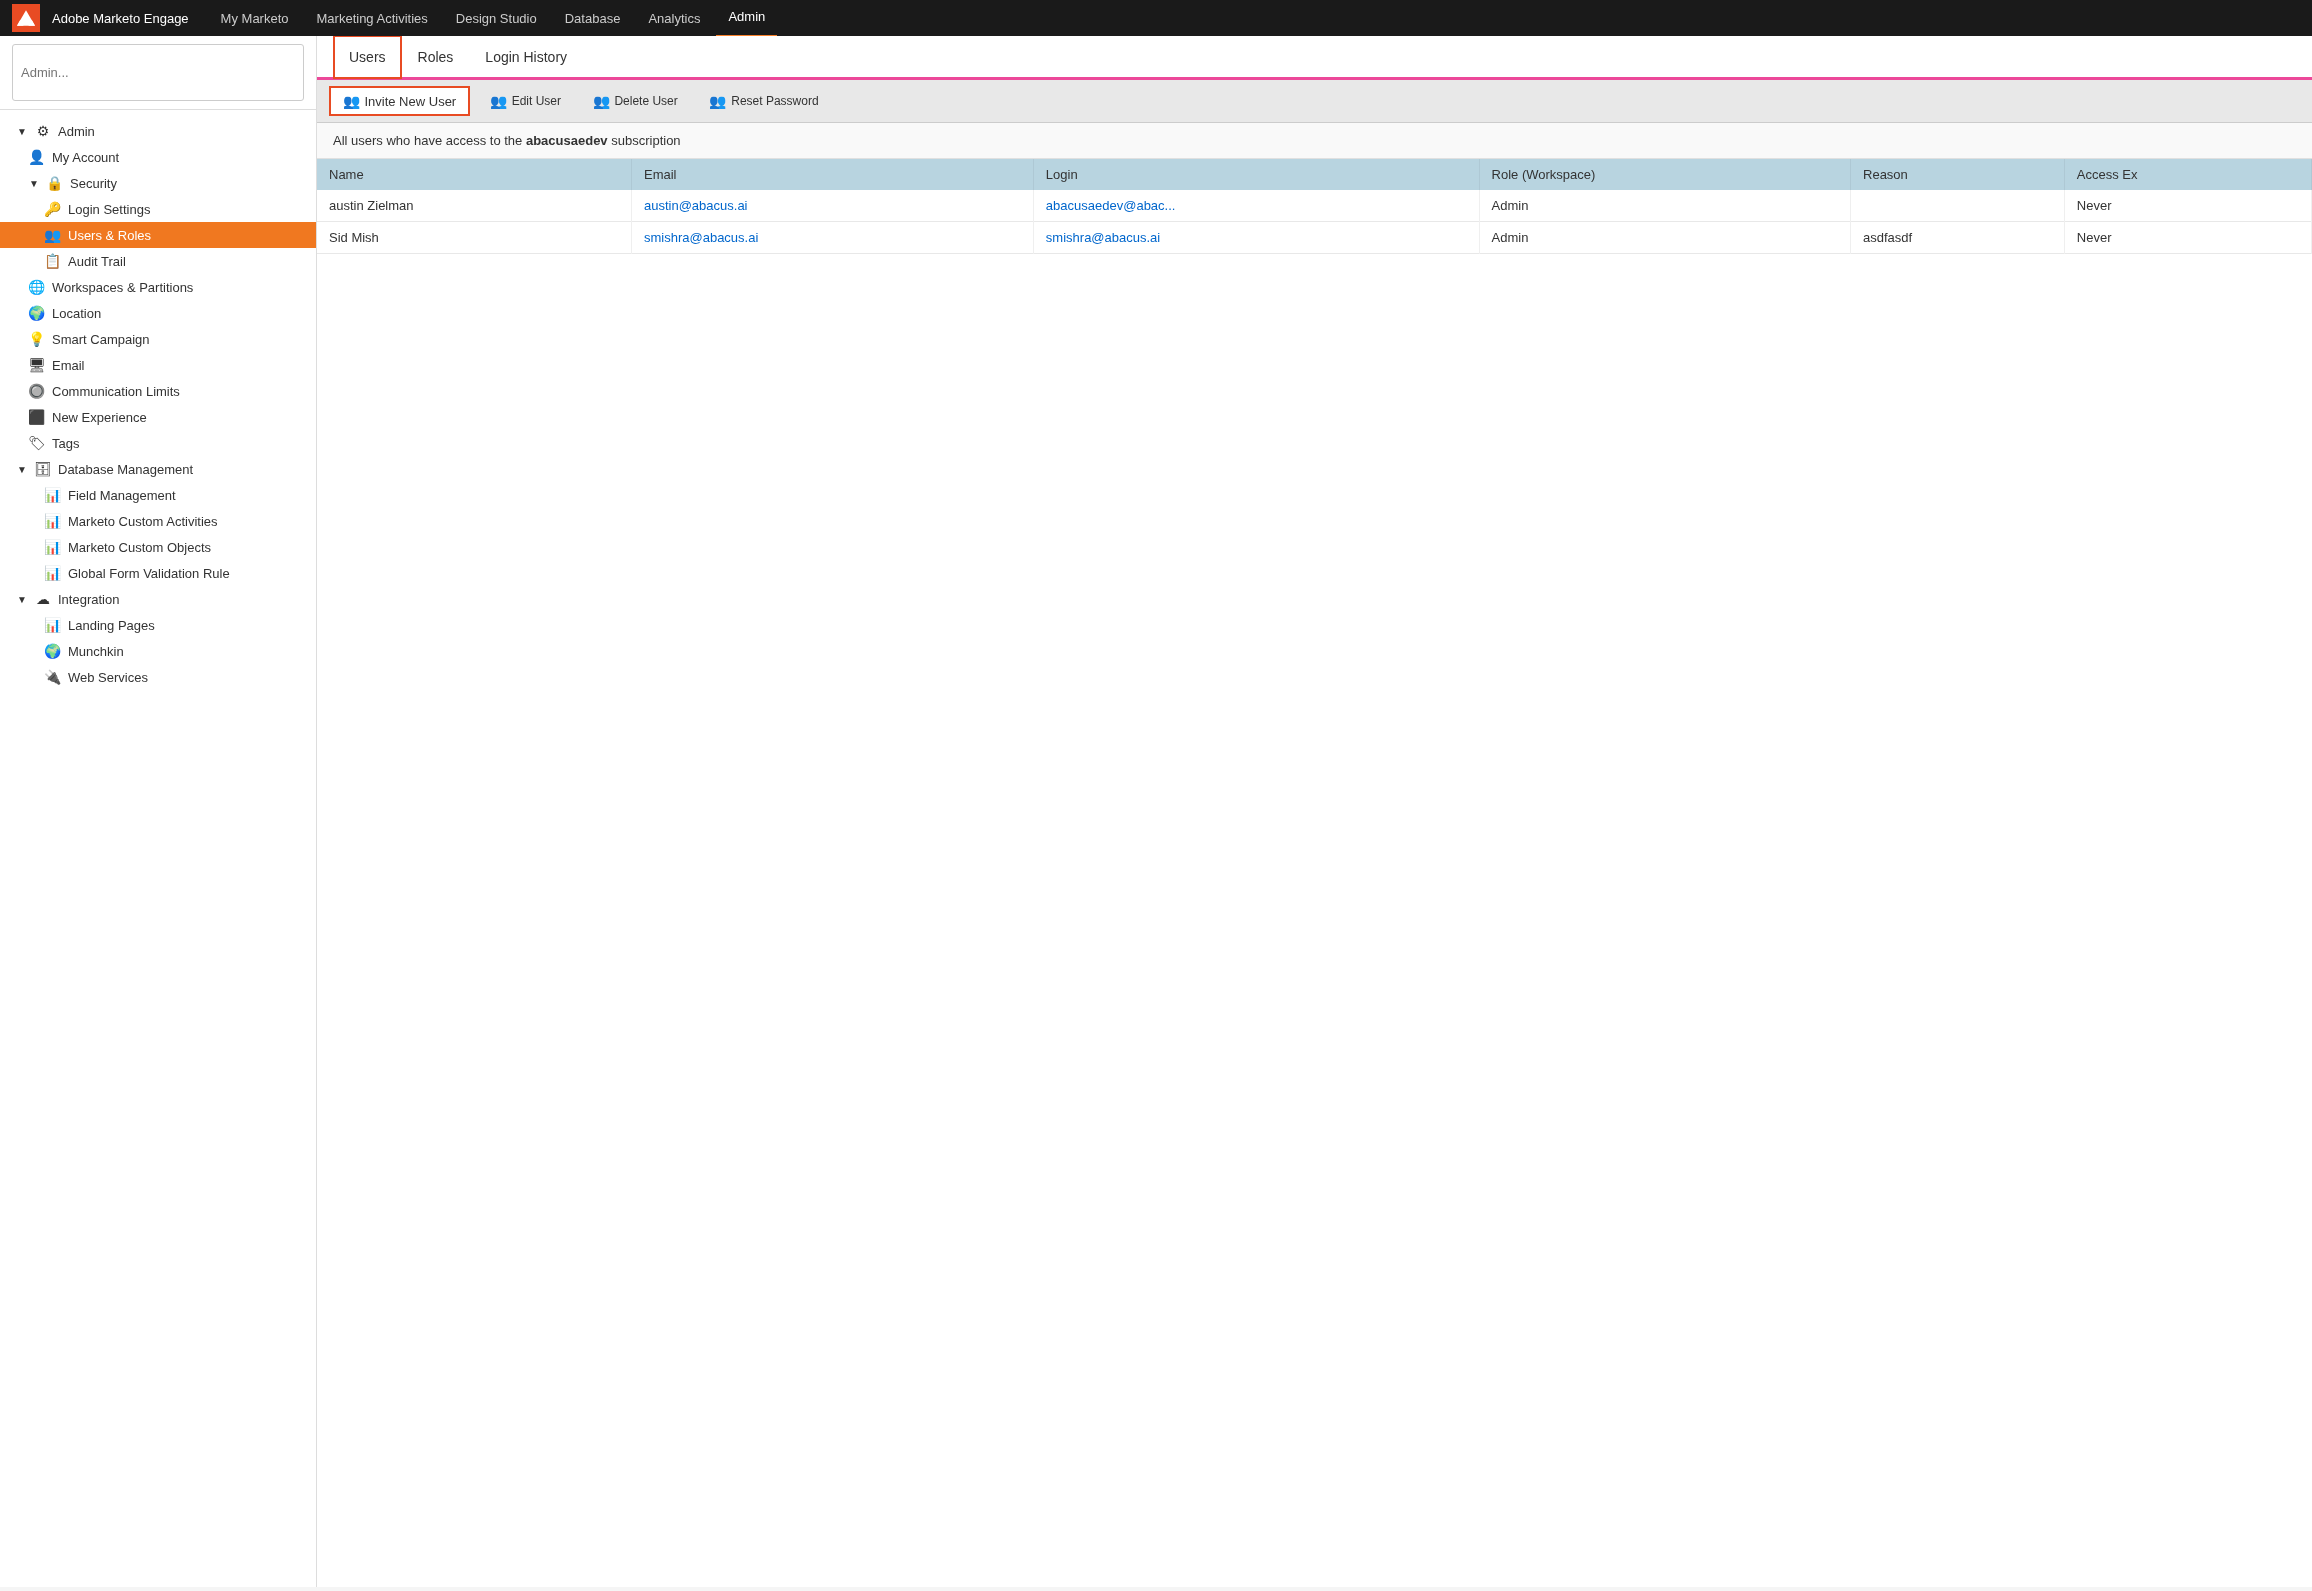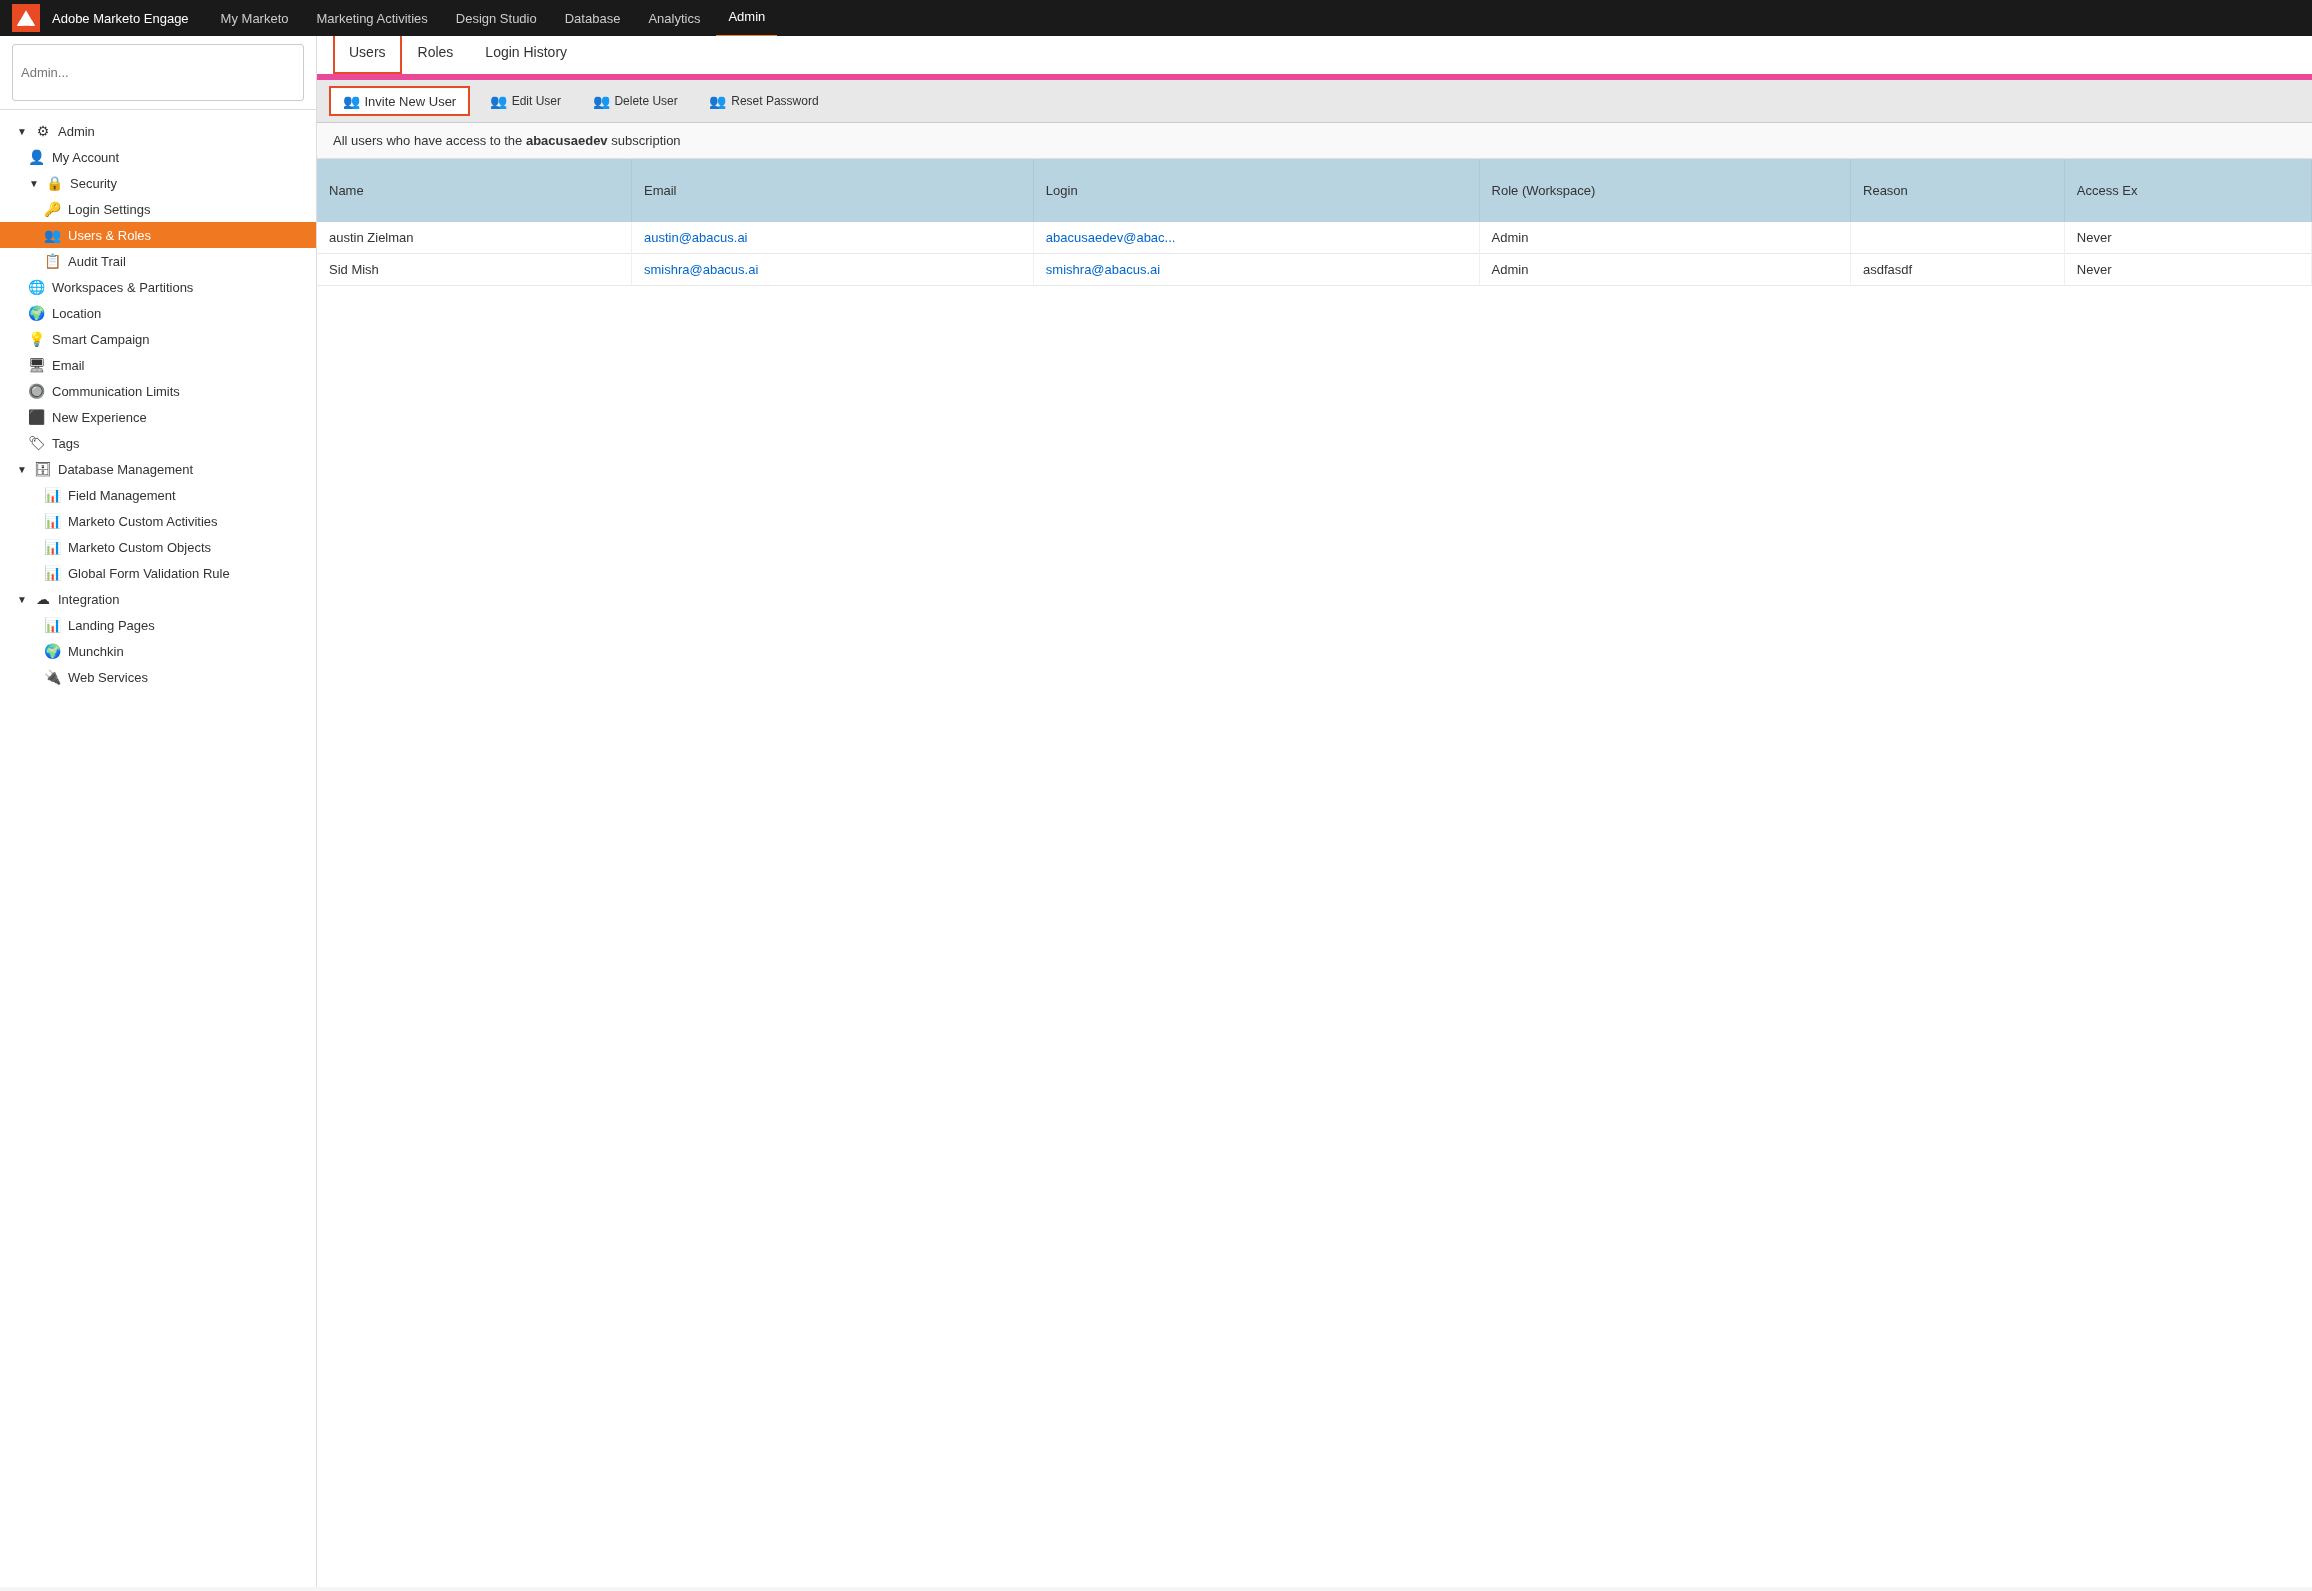--- a/index.html
+++ b/index.html
@@ -114,23 +114,23 @@
     .main-content {
       flex: 1;
       display: flex;
       flex-direction: column;
       overflow: hidden;
     }
 
     
     .tabs-bar {
       background: #fff;
-      border-bottom: 6px solid #ec4899;
-      display: flex;
-      align-items: flex-end;
+      border-bottom: 3px solid #ec4899;
+      display: flex;
+      align-items: center;
       padding: 0 16px;
       height: 44px;
     }
     .tab {
       padding: 10px 16px;
       font-size: 14px;
       cursor: pointer;
       color: #333;
       border: none;
       background: none;
@@ -192,21 +192,21 @@
       background: #fff;
     }
     table {
       width: 100%;
       border-collapse: collapse;
     }
     thead tr {
       background: #b8d4e0;
     }
     thead th {
-      padding: 24px 12px;
+      padding: 8px 12px;
       text-align: left;
       font-weight: normal;
       font-size: 13px;
       border-right: 1px solid #aec8d4;
       color: #333;
     }
     tbody tr {
       border-bottom: 1px solid #e8e8e8;
       background: #fff;
     }

